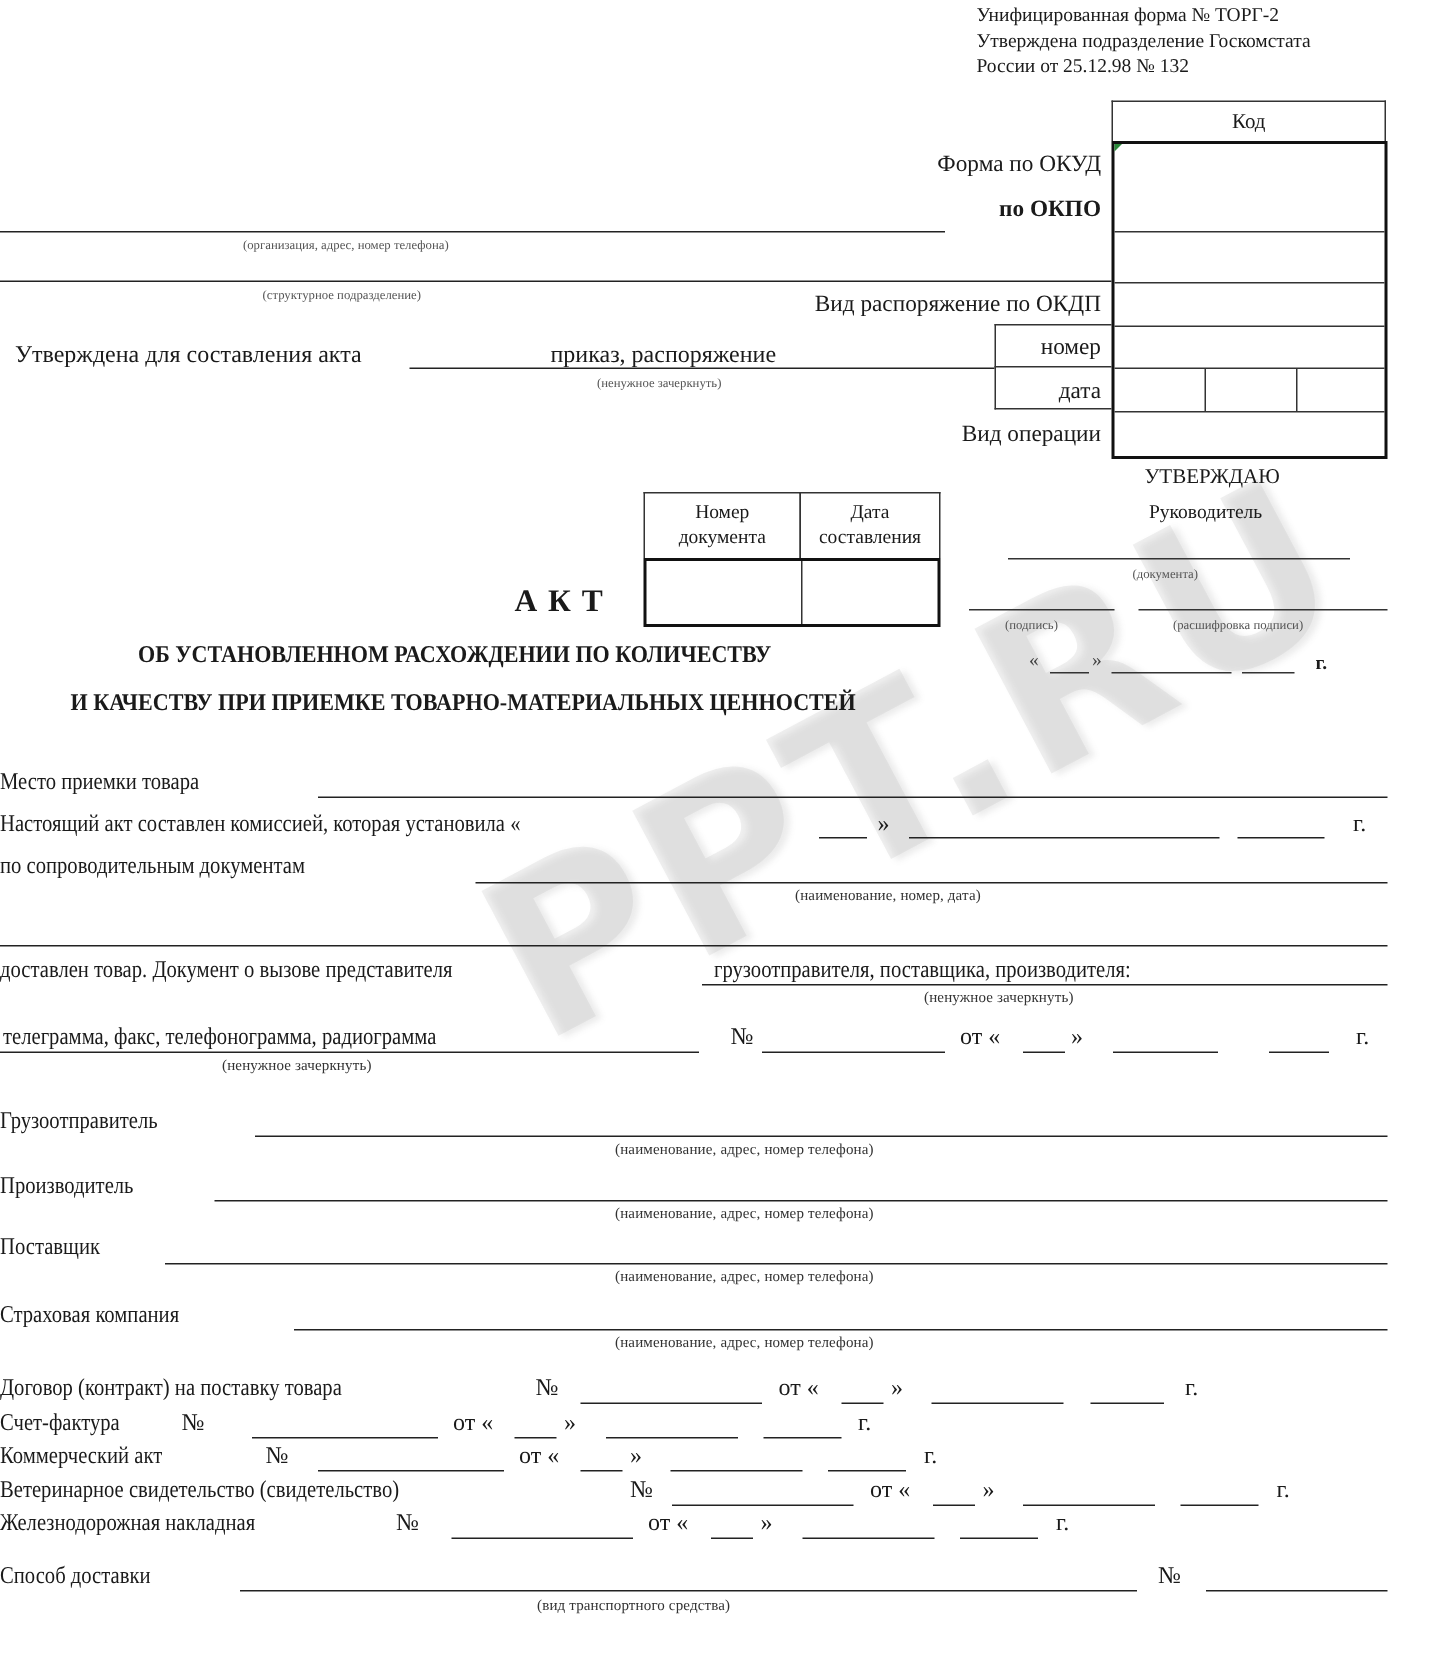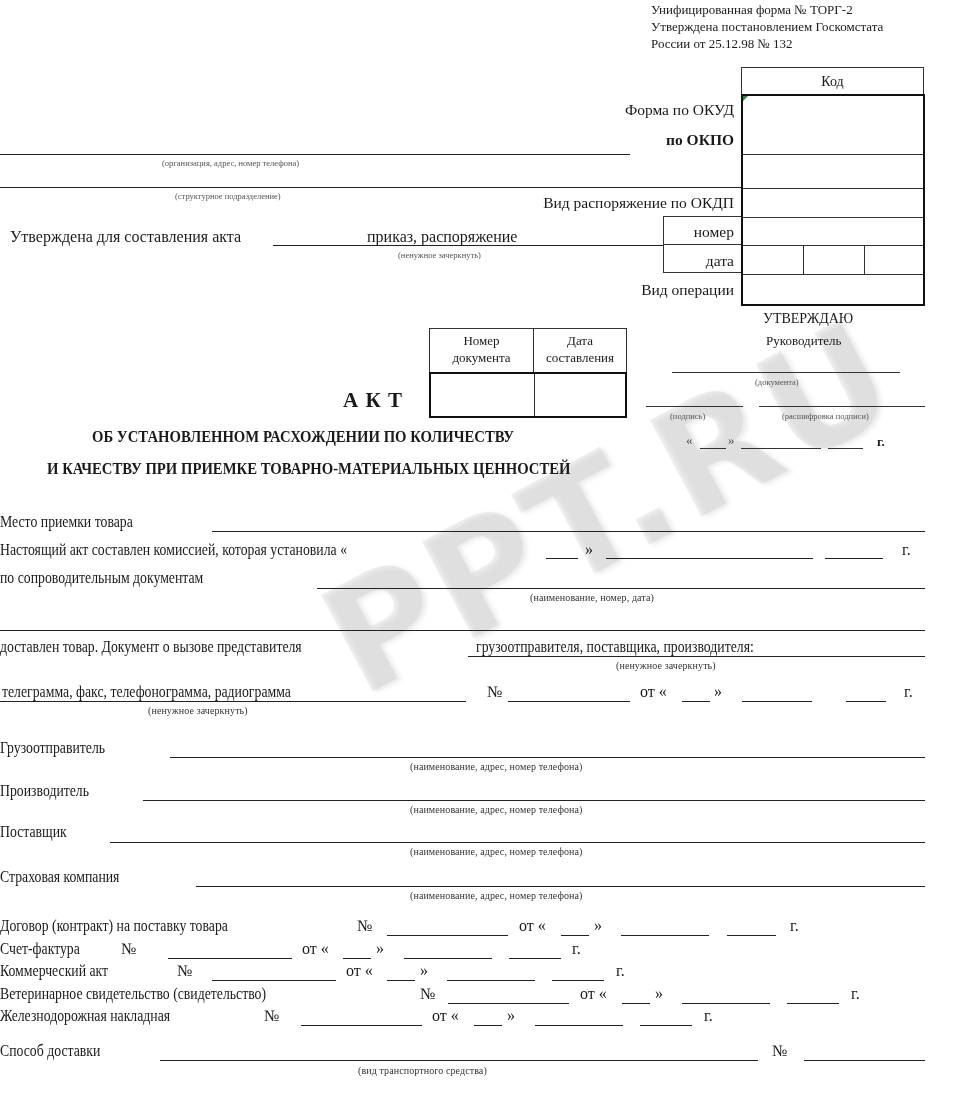--- a/index.html
+++ b/index.html
@@ -62,21 +62,21 @@
     text-shadow: 3px 3px 4px rgba(120,120,120,0.15);
   }
   .narrow { transform: scaleX(0.86); transform-origin: left center; }
 </style>
 </head>
 <body>
 
 <div class="watermark">PPT.RU</div>
 
 <div class="abs t13" style="left:651px; top:2px;">Унифицированная форма № ТОРГ-2</div>
-<div class="abs t13" style="left:651px; top:19px;">Утверждена постановлением Госкомстата</div>
+<div class="abs t13" style="left:651px; top:19px;">Утверждена подразделение Госкомстата</div>
 <div class="abs t13" style="left:651px; top:36px;">России от 25.12.98 № 132</div>
 
 <div class="codetable">
   <div class="hdr">Код</div>
   <div class="body">
     <div class="green-mark"></div>
     <div class="row" style="top:30px; height:28px;"></div>
     <div class="row" style="top:59px; height:33px;"></div>
     <div class="row" style="top:93px; height:28px;"></div>
     <div class="row" style="top:122px; height:27px;"></div>

